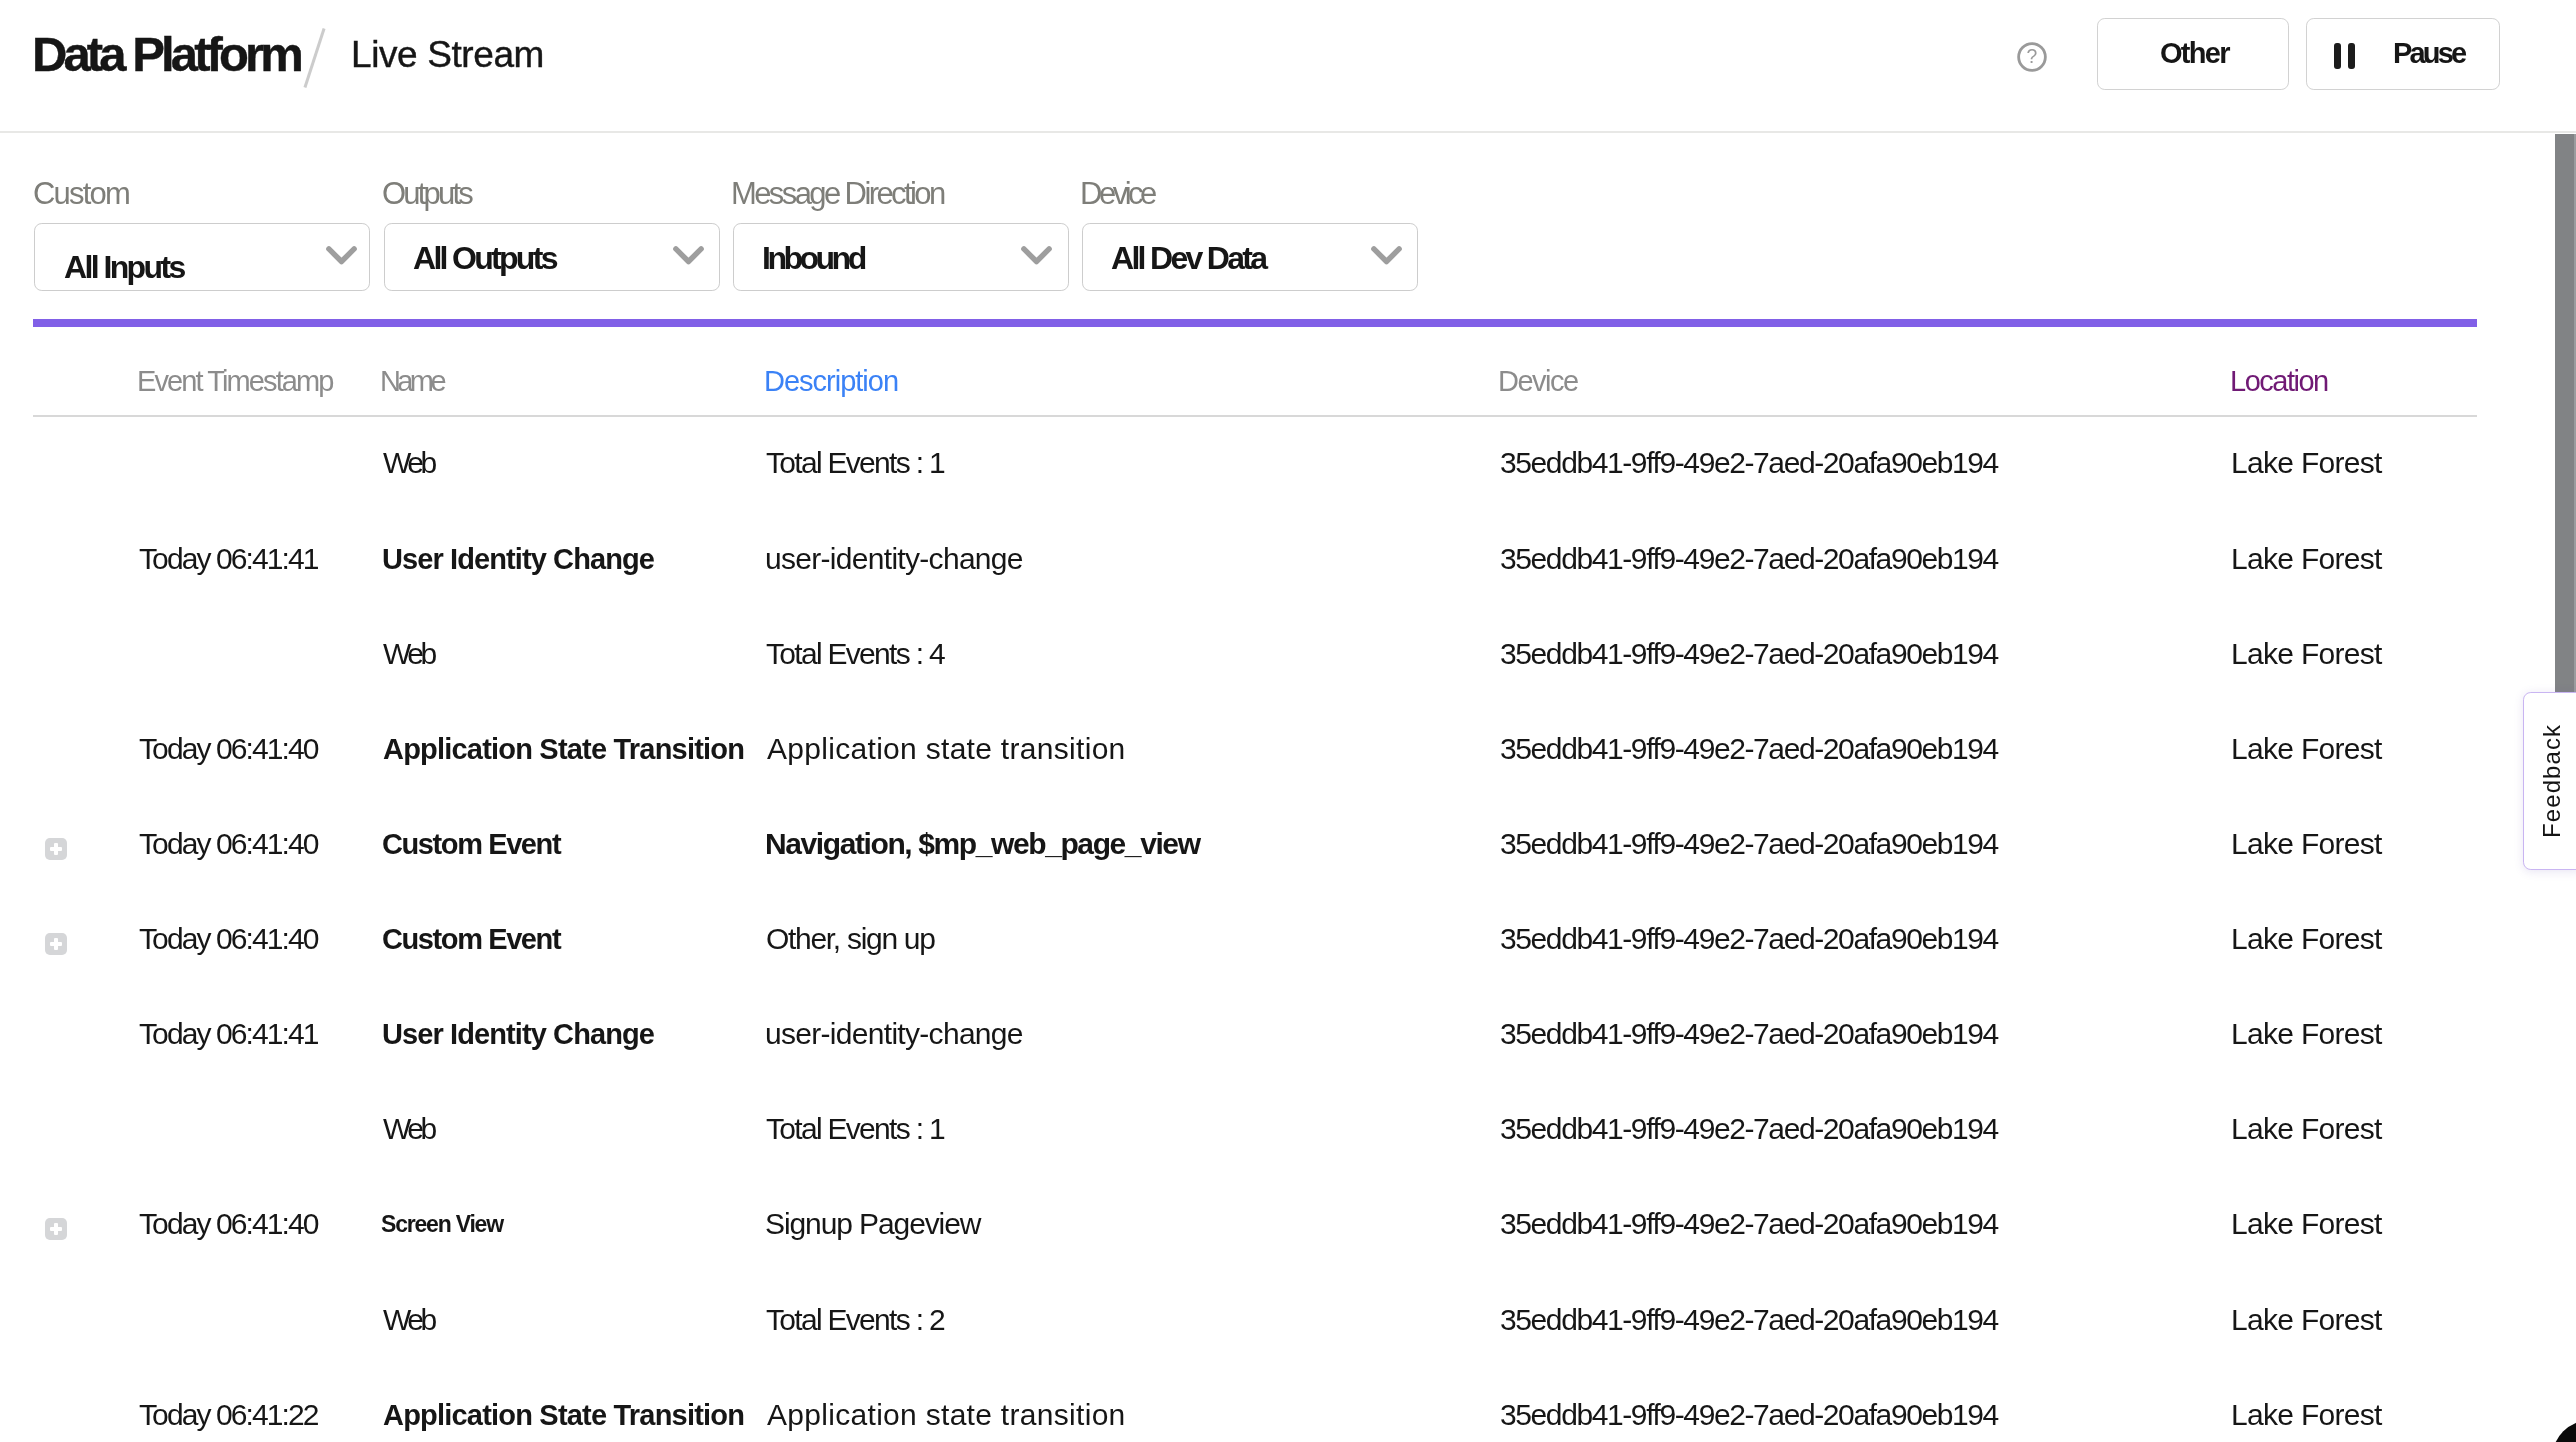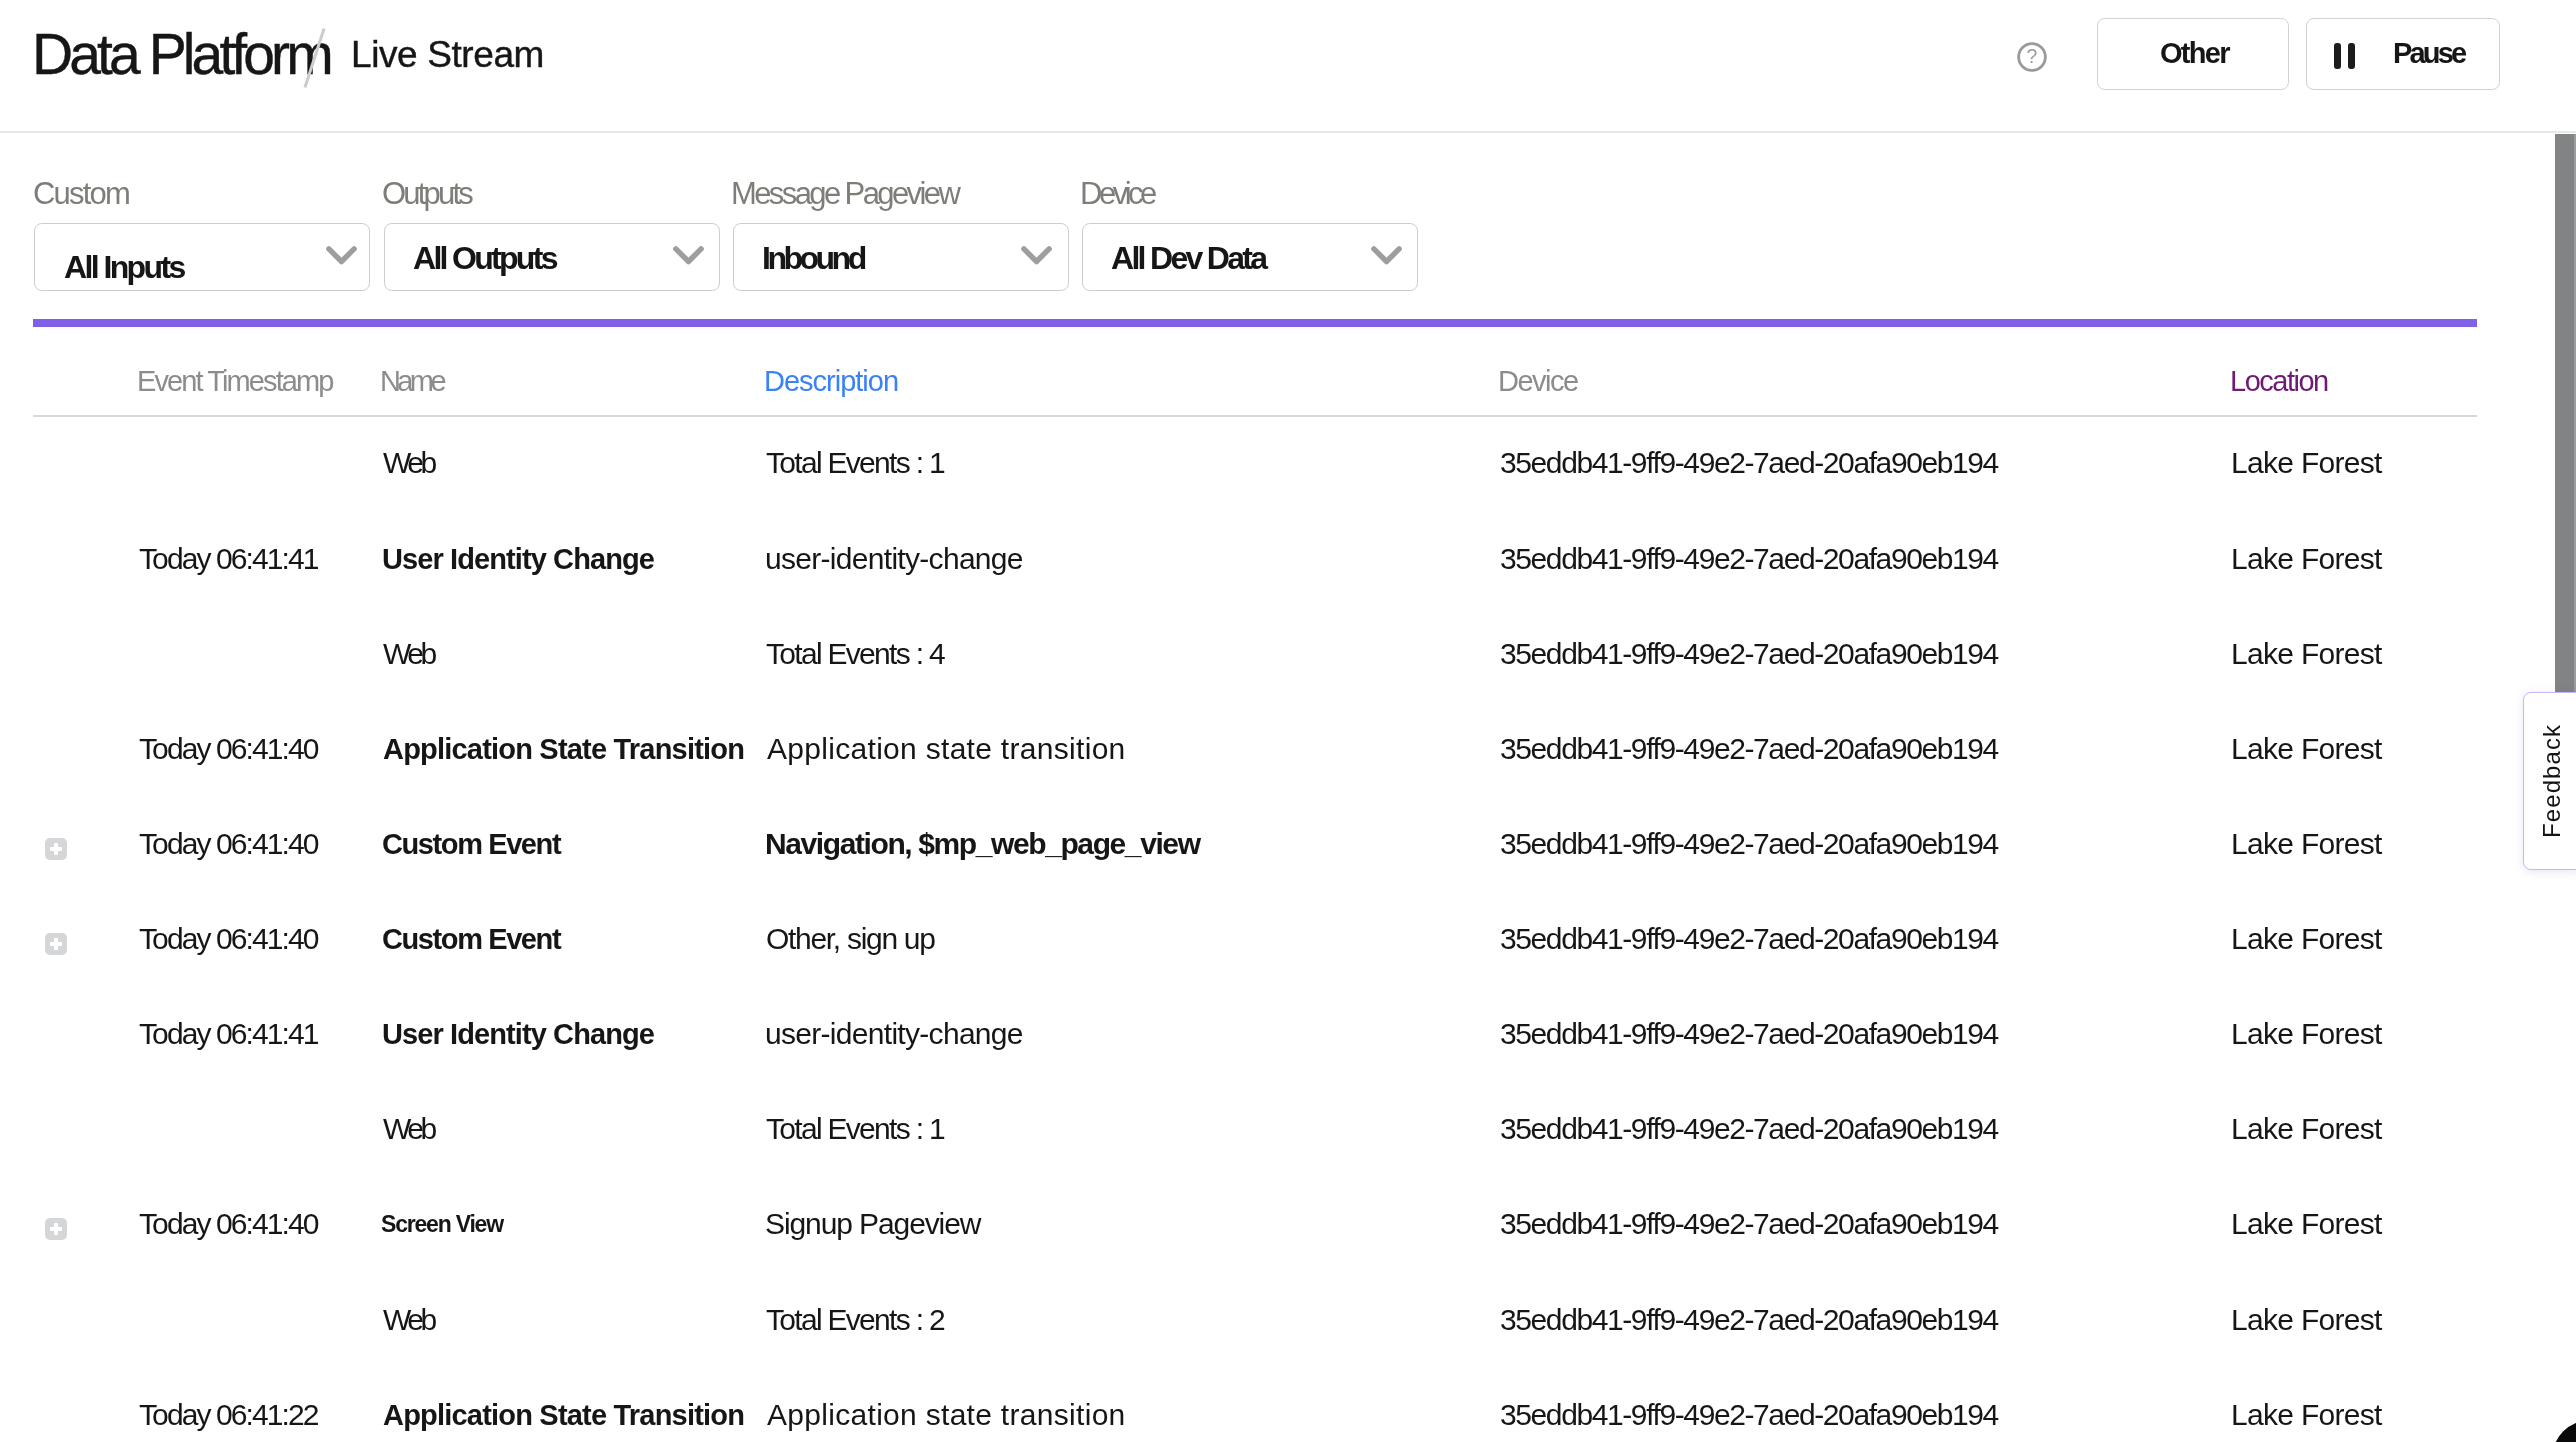--- a/index.html
+++ b/index.html
@@ -2,37 +2,37 @@
 <html><head><meta charset="utf-8"><style>
 *{margin:0;padding:0;box-sizing:border-box}
 html,body{width:2576px;height:1442px;background:#fff;overflow:hidden;font-family:"Liberation Sans",sans-serif;position:relative}
 .abs{position:absolute;white-space:nowrap;color:#161616}
 .fbox{position:absolute;top:223px;height:68px;width:336px;border:1.9px solid #cdcdcd;border-radius:7.8px;background:#fff}
 .btn{position:absolute;top:18.4px;height:72px;border:1.9px solid #d2d2d2;border-radius:7.8px;background:#fff}
 .plus{position:absolute;left:45px;width:22px;height:22px;background:#d5d6d8;border-radius:4.9px}
 .plus:before{content:"";position:absolute;left:4.9px;top:9.2px;width:12.6px;height:3.9px;background:#fff;border-radius:1px}
 .plus:after{content:"";position:absolute;left:9.2px;top:4.9px;width:3.9px;height:12.6px;background:#fff;border-radius:1px}
 </style></head><body>
-<div class="abs" style="left:32px;top:30px;font-size:57px;font-weight:400;letter-spacing:-3.9px;line-height:49px;-webkit-text-stroke:0.4px #161616;">Data Platform</div>
+<div class="abs" style="left:32px;top:30px;font-size:49px;font-weight:700;letter-spacing:-3.9px;line-height:49px;-webkit-text-stroke:0.4px #161616;">Data Platform</div>
 <div class="abs" style="left:313px;top:27px;width:3.4px;height:62px;background:#cccccc;transform:rotate(18deg)"></div>
 <div class="abs" style="left:351px;top:30px;font-size:37px;font-weight:400;letter-spacing:-0.4px;line-height:49px;-webkit-text-stroke:0.4px #161616;">Live Stream</div>
 <svg class="abs" style="left:2017px;top:42px" width="30" height="30" viewBox="0 0 31 31">
 <circle cx="15.5" cy="15.5" r="13.8" fill="none" stroke="#9a9a9a" stroke-width="2.9"></circle>
 <text x="15.5" y="22" font-family="Liberation Sans" font-size="20" font-weight="400" fill="#9a9a9a" text-anchor="middle">?</text>
   </svg>
 <div class="btn" style="left:2097px;width:192px"></div>
 <div class="abs" style="left:2150px;top:39px;font-size:29px;font-weight:700;letter-spacing:-1.7px;line-height:29px;left:2160px;">Other</div>
 <div class="btn" style="left:2306px;width:194px"></div>
 <div class="abs" style="left:2334px;top:43px;width:7.3px;height:26px;background:#1c1c1c;border-radius:2.9px"></div>
 <div class="abs" style="left:2348px;top:43px;width:7.3px;height:26px;background:#1c1c1c;border-radius:2.9px"></div>
 <div class="abs" style="left:2393px;top:39px;font-size:29px;font-weight:700;letter-spacing:-2.8px;line-height:29px;">Pause</div>
 <div class="abs" style="left:0;top:131px;width:2576px;height:1.9px;background:#e8e8e6"></div>
 <div class="abs" style="left:33px;top:178px;font-size:31px;font-weight:400;letter-spacing:-1.8px;line-height:31px;color:#7e7e79;">Custom</div>
 <div class="abs" style="left:382px;top:178px;font-size:31px;font-weight:400;letter-spacing:-2.8px;line-height:31px;color:#7e7e79;">Outputs</div>
-<div class="abs" style="left:731px;top:178px;font-size:31px;font-weight:400;letter-spacing:-2.6px;line-height:31px;color:#7e7e79;">Message Pageview</div>
+<div class="abs" style="left:731px;top:178px;font-size:31px;font-weight:400;letter-spacing:-2.6px;line-height:31px;color:#7e7e79;">Message Direction</div>
 <div class="abs" style="left:1080px;top:178px;font-size:31px;font-weight:400;letter-spacing:-3.5px;line-height:31px;color:#7e7e79;">Device</div>
 <div class="fbox" style="left:34px"></div>
 <div class="fbox" style="left:384px"></div>
 <div class="fbox" style="left:733px"></div>
 <div class="fbox" style="left:1082px"></div>
 <div class="abs" style="left:64px;top:251px;font-size:32px;font-weight:700;letter-spacing:-2.6px;line-height:32px;">All Inputs</div>
 <div class="abs" style="left:413px;top:242px;font-size:32px;font-weight:700;letter-spacing:-2.7px;line-height:32px;">All Outputs</div>
 <div class="abs" style="left:762px;top:242px;font-size:32px;font-weight:700;letter-spacing:-3.5px;line-height:32px;">Inbound</div>
 <div class="abs" style="left:1111px;top:242px;font-size:32px;font-weight:700;letter-spacing:-2.7px;line-height:32px;">All Dev Data</div>
 <svg class="abs" style="left:325px;top:245px" width="33" height="21.4" viewBox="0 0 34 22">

